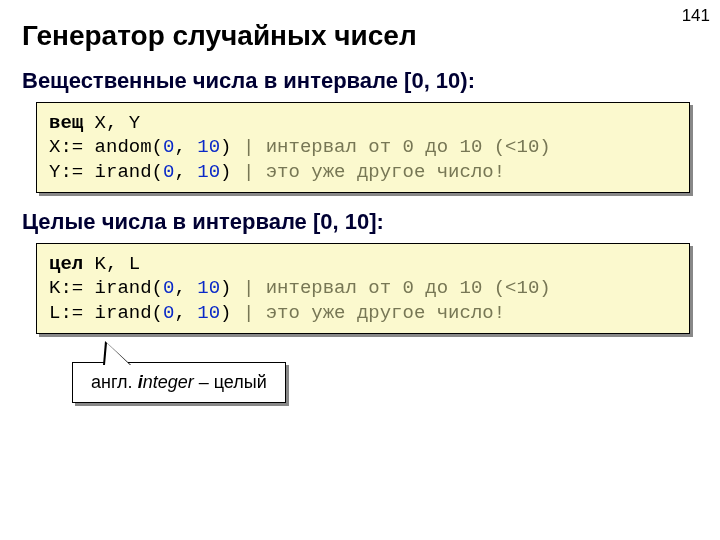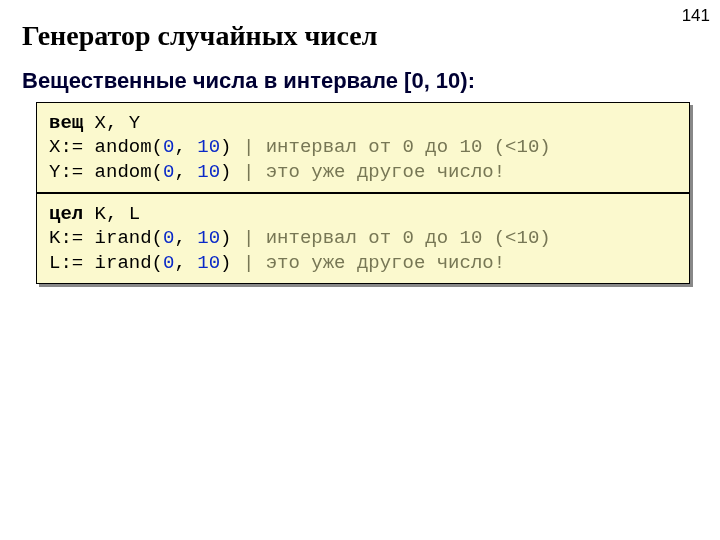--- a/index.html
+++ b/index.html
@@ -19,21 +19,20 @@
     color: #000;
   }
   .content {
     padding: 20px 22px 0 22px;
   }
   h1 {
     font-size: 28px;
     font-weight: bold;
     color: #000;
     margin-bottom: 16px;
-    font-family: Liberation Serif, serif;
   }
   .subhead {
     font-size: 22px;
     color: #000033;
     font-weight: bold;
     margin-bottom: 8px;
     margin-top: 16px;
   }
   .codeblock {
     background: #FBF9CE;
@@ -88,22 +87,29 @@
 <div class="page-num">141</div>
 
 <div class="content">
 
   <h1>Генератор случайных чисел</h1>
 
   <div class="subhead">Вещественные числа в интервале [0, 10):</div>
 
   <div class="codeblock"><b>вещ</b><span> X, Y</span>
 <span>X:= andom(</span><span class="num">0</span><span>, </span><span class="num">10</span><span>) </span><span class="comment-c">| интервал от 0 до 10 (&lt;10)</span>
-<span>Y:= andom(</span><span class="num">0</span><span>, </span><span class="num">10</span><span>) </span><span class="comment-c">| это уже другое число!</span></div>
+<span>Y:= irand(</span><span class="num">0</span><span>, </span><span class="num">10</span><span>) </span><span class="comment-c">| это уже другое число!</span></div>
 
 
+  <div class="subhead">Целые числа в интервале [0, 10]:</div>
 
   <div class="codeblock"><b>цел</b><span> K, L</span>
 <span>K:= irand(</span><span class="num">0</span><span>, </span><span class="num">10</span><span>) </span><span class="comment-c">| интервал от 0 до 10 (&lt;10)</span>
 <span>L:= irand(</span><span class="num">0</span><span>, </span><span class="num">10</span><span>) </span><span class="comment-c">| это уже другое число!</span></div>
 
+  <div class="callout-wrap">
+    <div class="callout">
+      <span class="callout-tail"></span>
+      <span>англ. </span><i><b>i</b><span>nteger</span></i><span> – целый</span>
+    </div>
+  </div>
 
 </div>
 
 </body></html>

